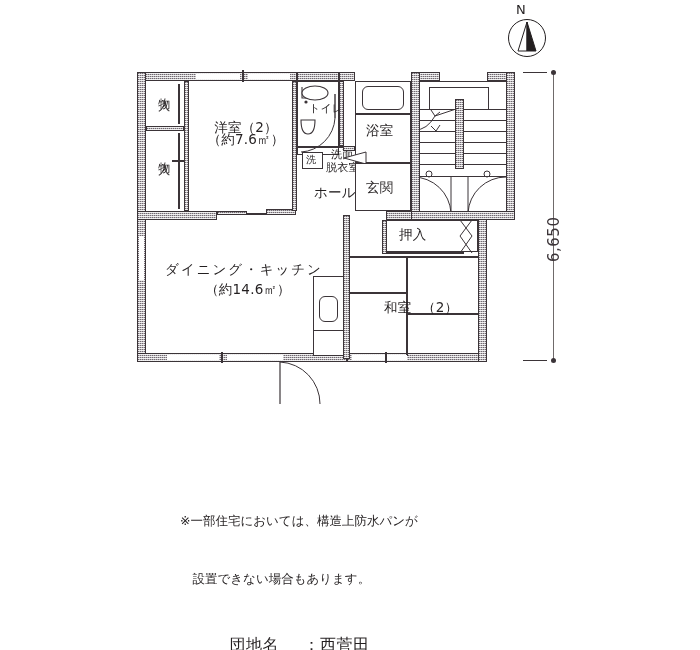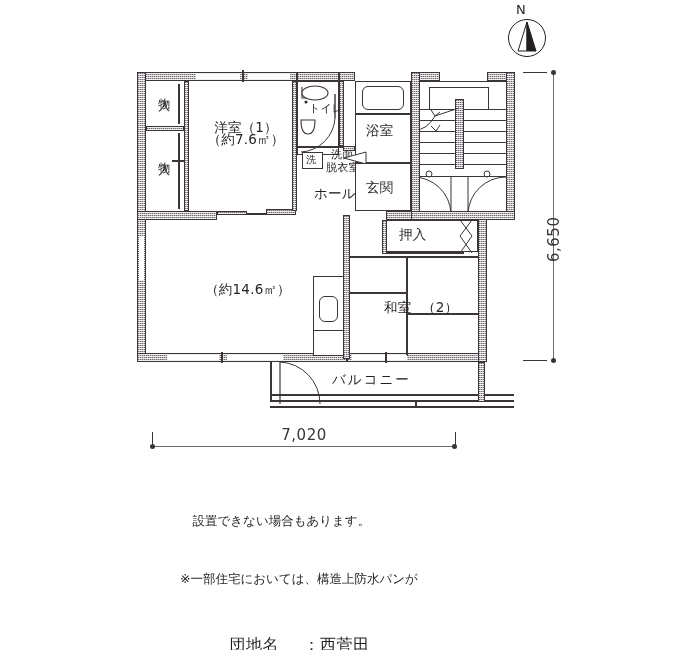--- a/index.html
+++ b/index.html
@@ -165,21 +165,21 @@
 
     <div class="wall" style="left:184px; top:81px; width:5px; height:130px;"></div>
     <div class="wall" style="left:146px; top:126px; width:38px; height:5px;"></div>
     <div class="thinline" style="left:178px; top:84px; width:1.5px; height:40px;"></div>
     <div class="thinline" style="left:178px; top:133px; width:1.5px; height:76px;"></div>
     <div class="thinline" style="left:172px; top:160px; width:12px; height:1.5px;"></div>
 
     <div class="lbl vert" style="left:157px; top:88px;">物入</div>
     <div class="lbl vert" style="left:157px; top:152px;">物入</div>
 
-    <div class="lbl big" style="left:246px; top:120px; transform:translateX(-50%);">洋室（1）</div>
+    <div class="lbl big" style="left:246px; top:120px; transform:translateX(-50%);">洋室（2）</div>
     <div class="lbl big" style="left:246px; top:132px; transform:translateX(-50%);">（約7.6㎡）</div>
 
     <div class="wall" style="left:292px; top:81px; width:5px; height:130px;"></div>
 
     <div class="openbox" style="left:297px; top:81px; width:42px; height:74px;"></div>
     <svg class="ov" width="44" height="40" style="left:298px; top:84px;">
       <path d="M4,3 L4,14 L9,14" fill="none" stroke="#3b3438" stroke-width="1.1"></path>
       <ellipse cx="17" cy="9" rx="13" ry="7" fill="#ffffff" stroke="#3b3438" stroke-width="1.1"></ellipse>
       <circle cx="8" cy="18" r="1.6" fill="#3b3438"></circle>
     </svg>
@@ -193,21 +193,21 @@
       <path d="M36,0 A36,36 0 0,1 2,34" fill="none" stroke="#3b3438" stroke-width="1"></path>
       <line x1="36" y1="0" x2="36" y2="-24" stroke="#3b3438" stroke-width="1.4"></line>
     </svg>
 
     <div class="fix" style="left:302px; top:152px; width:21px; height:17px;"></div>
     <div class="lbl xs" style="left:306px; top:154px;">洗</div>
     <div class="lbl sm" style="left:331px; top:149px;text-align:center;">洗面</div>
     <div class="lbl sm" style="left:326px; top:162px;">脱衣室</div>
     <div class="thinline" style="left:297px; top:146px; width:46px; height:1.5px;"></div>
 
-    <div class="lbl big" style="left:314px; top:186px;">ホール</div>
+    <div class="lbl big" style="left:314px; top:186px;font-family:Liberation Mono, monospace;">ホール</div>
     <div class="wall" style="left:339px; top:81px; width:5px; height:65px;"></div>
 
     <div class="openbox" style="left:355px; top:81px; width:56px; height:82px;"></div>
     <div class="fix round" style="left:362px; top:86px; width:42px; height:24px;"></div>
     <div class="thinline" style="left:355px; top:113px; width:56px; height:1.5px;"></div>
     <div class="lbl big" style="left:366px; top:123px;">浴室</div>
     <svg class="ov" width="26" height="18" style="left:344px; top:150px;">
       <polygon points="0,8 22,2 22,14" fill="#ffffff" stroke="#3b3438" stroke-width="1"></polygon>
     </svg>
 
@@ -260,20 +260,21 @@
     <div class="wall" style="left:382px; top:220px; width:5px; height:34px;"></div>
 
     <div class="wall" style="left:343px; top:215px; width:7px; height:144px;"></div>
     <div class="thinline" style="left:350px; top:256px; width:128px; height:1.5px;"></div>
     <div class="thinline" style="left:406px; top:256px; width:1.5px; height:100px;"></div>
     <div class="thinline" style="left:350px; top:292px; width:57px; height:1.5px;"></div>
     <div class="thinline" style="left:407px; top:313px; width:71px; height:1.5px;"></div>
     <div class="lbl big" style="left:384px; top:300px;">和室</div>
     <div class="lbl big" style="left:422px; top:300px;">（2）</div>
 
+    <div class="lbl big" style="left:244px; top:262px; transform:translateX(-50%); letter-spacing:2px;">ダイニング・キッチン</div>
     <div class="lbl big" style="left:248px; top:282px; transform:translateX(-50%);">（約14.6㎡）</div>
 
     <div class="openbox" style="left:313px; top:276px; width:31px; height:80px;"></div>
     <div class="fix round" style="left:319px; top:296px; width:19px; height:26px;"></div>
     <div class="thinline" style="left:313px; top:330px; width:31px; height:1.2px;"></div>
 
     <div class="whitefill" style="left:167px; top:355px; width:52px; height:5px;"></div>
     <div class="whitefill" style="left:227px; top:355px; width:56px; height:5px;"></div>
     <div class="thinline" style="left:221px; top:352px; width:1.5px; height:11px;"></div>
     <div class="whitefill" style="left:352px; top:355px; width:55px; height:5px;"></div>
@@ -281,52 +282,35 @@
     <div class="whitefill" style="left:196px; top:74px; width:44px; height:5px;"></div>
     <div class="whitefill" style="left:248px; top:74px; width:42px; height:5px;"></div>
     <div class="thinline" style="left:242px; top:70px; width:1.5px; height:12px;"></div>
     <div class="whitefill" style="left:139px; top:236px; width:5px; height:44px;"></div>
 
     <svg class="ov" width="50" height="48" style="left:280px; top:362px;">
       <path d="M0,0 A42,42 0 0,1 40,42" fill="none" stroke="#3b3438" stroke-width="1"></path>
       <line x1="0" y1="0" x2="0" y2="42" stroke="#3b3438" stroke-width="1.2"></line>
     </svg>
 
-    <div class="abs" style="left:270px; top:362px; width:245px; height:46px;">
-      <div class="thinline" style="left:0px; top:0px; width:1.5px; height:40px;"></div>
-      <div class="thinline" style="left:0px; top:32px; width:244px; height:1.5px;"></div>
-      <div class="thinline" style="left:0px; top:38px; width:244px; height:1.5px;"></div>
-      <div class="thinline" style="left:0px; top:44px; width:244px; height:1.5px;"></div>
-      <div class="thinline" style="left:145px; top:38px; width:1.5px; height:7px;"></div>
-      <div class="wall" style="left:208px; top:0px; width:7px; height:40px;"></div>
-      <div class="lbl big" style="left:62px; top:10px; letter-spacing:2px;">バルコニー</div>
-    </div>
   </div>
 
   <div class="abs" style="left:545px; top:72px; width:40px; height:292px;">
     <div class="dimline" style="left:8px; top:0px; width:1.2px; height:290px;"></div>
     <div class="dimdot" style="left:6px; top:-2px;"></div>
     <div class="dimdot" style="left:6px; top:286px;"></div>
     <div class="dimtick" style="left:-22px; top:0px; width:24px; height:1.2px;"></div>
     <div class="dimtick" style="left:-22px; top:288px; width:24px; height:1.2px;"></div>
     <div class="dimtext rot" style="left:0px; top:190px;">6,650</div>
   </div>
 
-  <div class="abs" style="left:152px; top:428px; width:310px; height:30px;">
-    <div class="dimline" style="left:0px; top:18px; width:305px; height:1.2px;"></div>
-    <div class="dimdot" style="left:-2px; top:16px;"></div>
-    <div class="dimdot" style="left:300px; top:16px;"></div>
-    <div class="dimtick" style="left:0px; top:4px; width:1.2px; height:15px;"></div>
-    <div class="dimtick" style="left:303px; top:4px; width:1.2px; height:15px;"></div>
-    <div class="dimtext" style="left:152px; top:-2px; transform:translateX(-50%);">7,020</div>
-  </div>
 
   <div class="notes" style="left:180px; top:472px;">
+    <div>※一部住宅においては、構造上防水パンが</div>
     <div>　設置できない場合もあります。</div>
-    <div>※一部住宅においては、構造上防水パンが</div>
     
     
   </div>
 
   <div class="info" style="left:196px; top:566px;">
     <div class="info-row">
       <span class="info-key">団地名</span><span>：</span><span>西菅田</span>
     </div>
     
     

